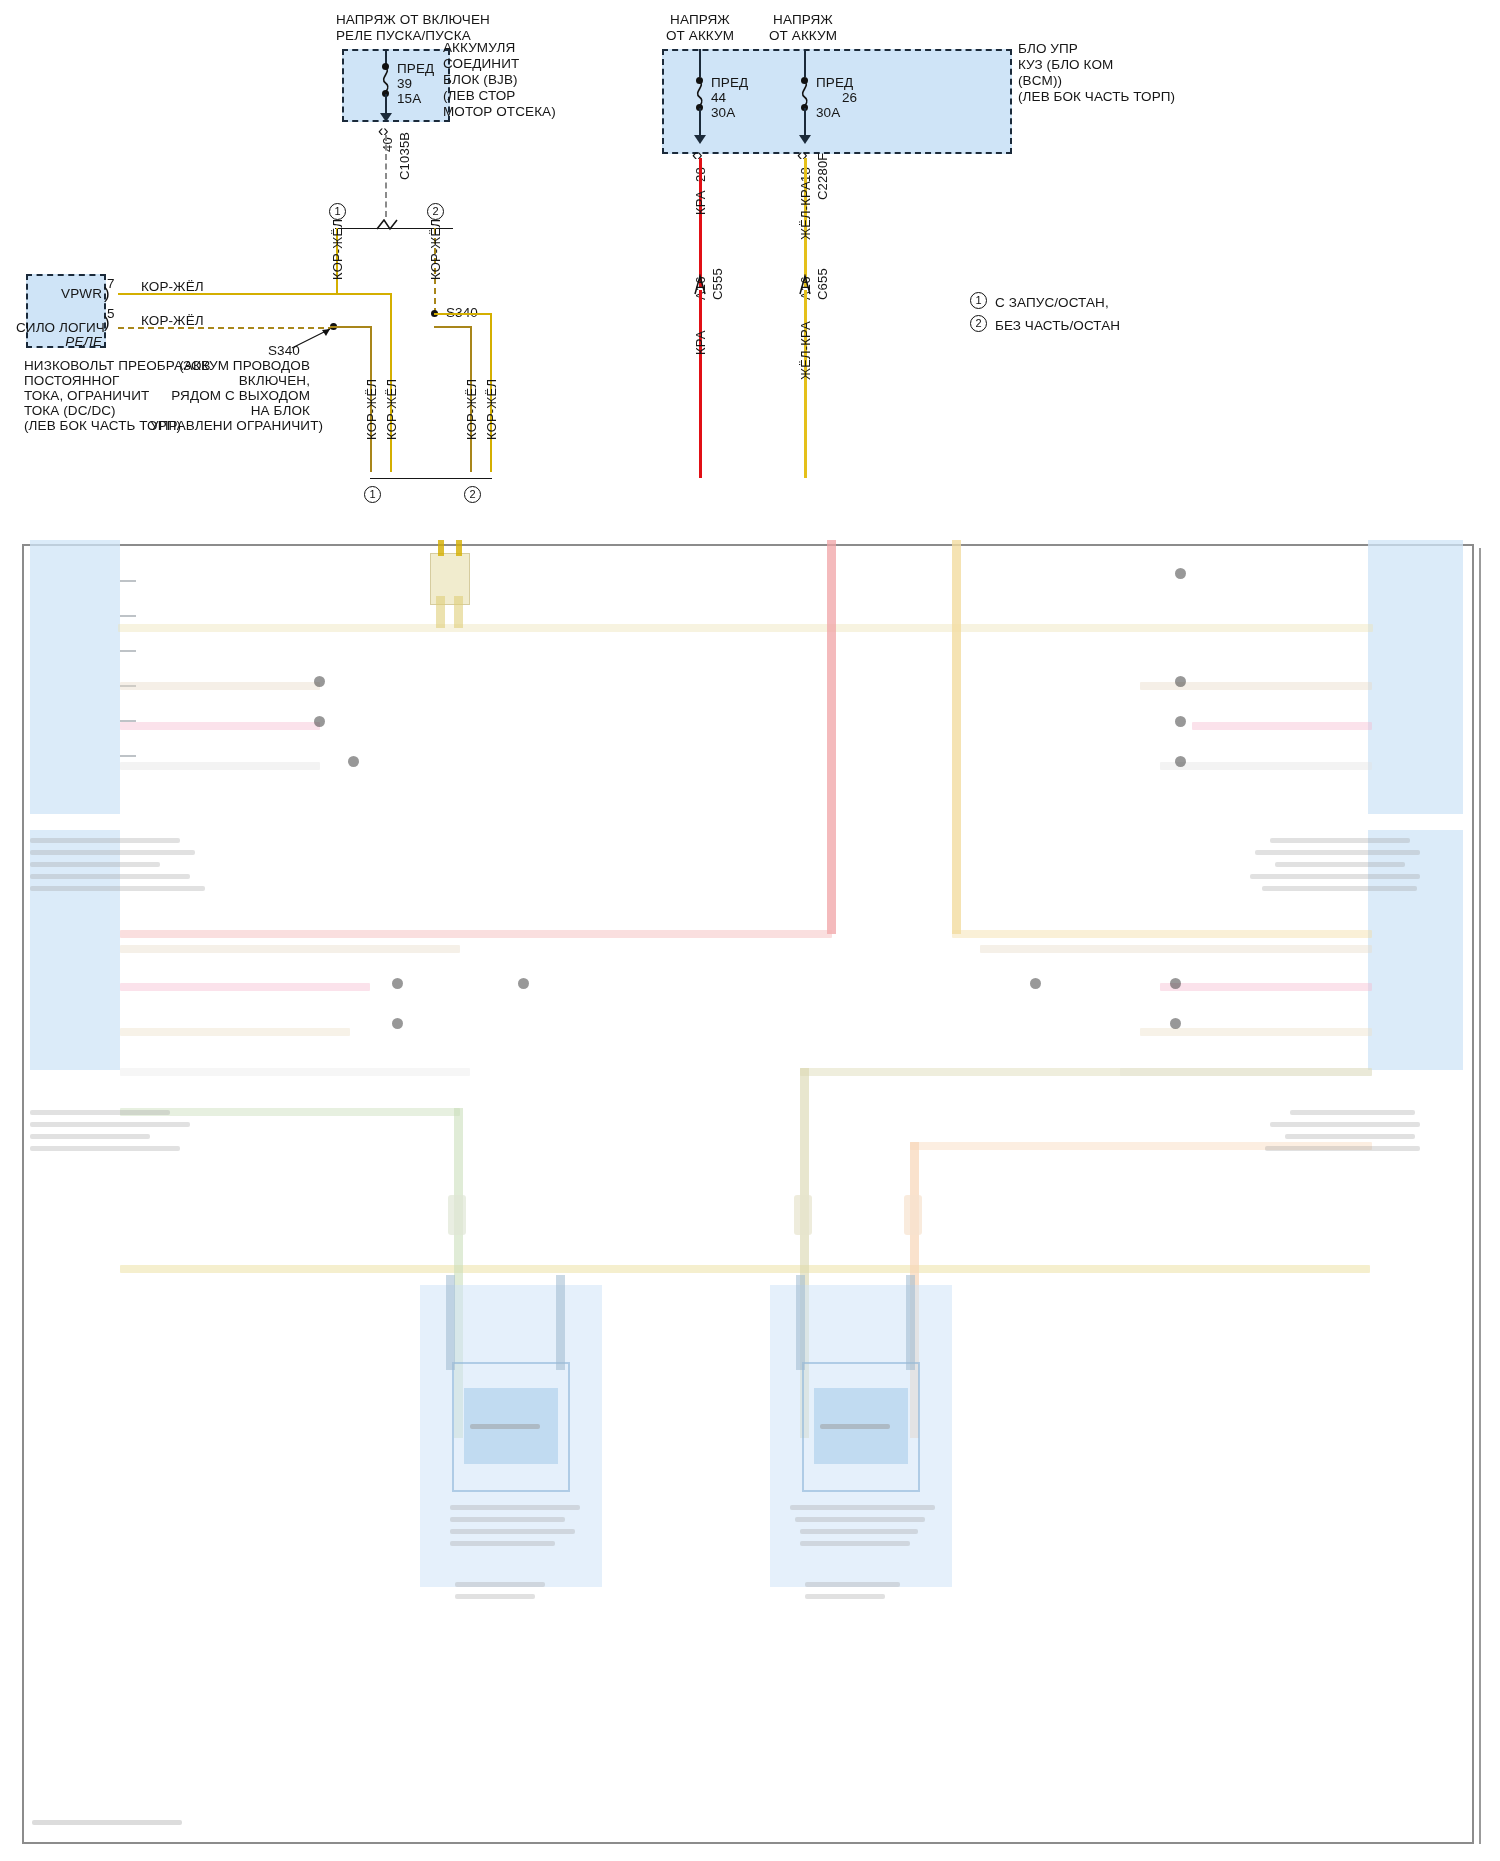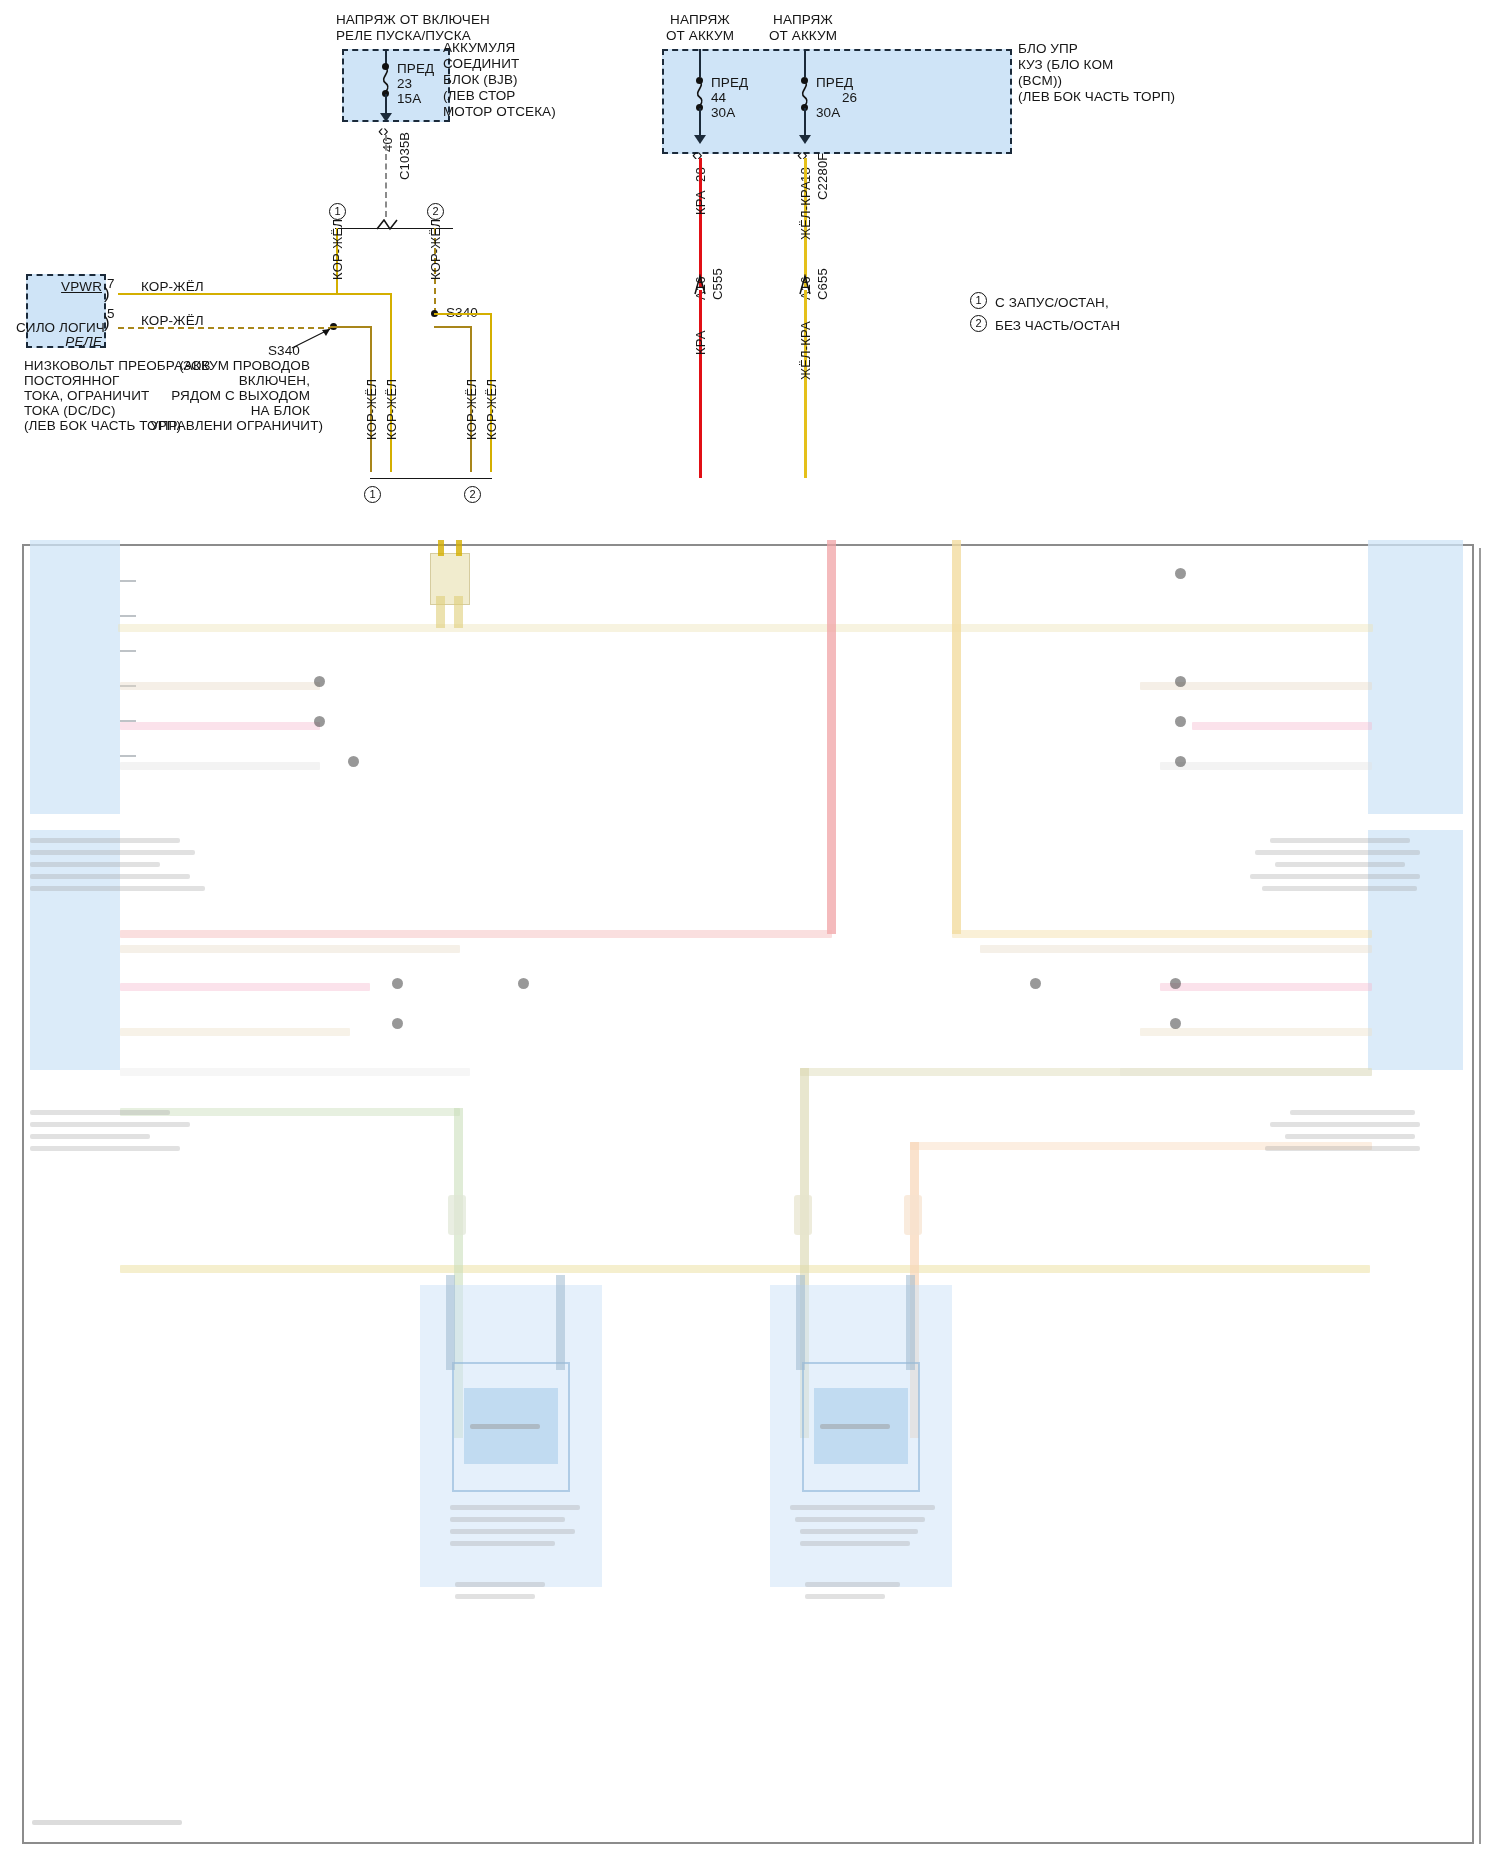--- a/index.html
+++ b/index.html
@@ -84,21 +84,21 @@
 
   <svg class="abs" style="left:379px; top:66px;" width="14" height="28">
     <path d="M6.5 1 C 13 6, 0 12, 6.5 17 C 12 21, 6.5 25, 6.5 27" stroke="#111" stroke-width="1.6" fill="none"></path>
   </svg>
   <div class="dot" style="left:382px; top:90px;"></div>
   <div class="vline" style="left:385px; top:94px; height:26px; border-color:#1b2a3a;"></div>
   <svg class="abs" style="left:379px; top:112px;" width="14" height="12">
     <path d="M1 1 L 7 10 L 13 1 Z" fill="#1b2a3a"></path>
   </svg>
   <div class="txt" style="left:397px; top:61px;">ПРЕД</div>
-  <div class="txt" style="left:397px; top:76px;">23</div>
+  <div class="txt" style="left:397px; top:76px;">39</div>
   <div class="txt" style="left:397px; top:91px;">15A</div>
 
   <div class="txt" style="left:443px; top:40px;">АККУМУЛЯ</div>
   <div class="txt" style="left:443px; top:56px;">СОЕДИНИТ</div>
   <div class="txt" style="left:443px; top:72px;">БЛОК (BJB)</div>
   <div class="txt" style="left:443px; top:88px;">(ЛЕВ СТОР</div>
   <div class="txt" style="left:443px; top:104px;">МОТОР ОТСЕКА)</div>
 
   <div class="fusebox" style="left:662px; top:49px; width:350px; height:105px;"></div>
 
@@ -150,21 +150,21 @@
   <div class="vline" style="left:336px; top:228px; height:66px; border-color:#d4af00; border-left-width:2.5px;"></div>
   <div class="hline" style="left:118px; top:293px; width:220px; border-color:#d4af00; border-top-width:2.5px;"></div>
   <div class="vert" style="left:330px; top:280px;">КОР-ЖЁЛ</div>
 
   <div class="vline" style="left:434px; top:228px; height:86px; border-color:#a8861a; border-left-style:dashed; border-left-width:2.5px;"></div>
   <div class="vert" style="left:428px; top:280px;">КОР-ЖЁЛ</div>
   <div class="dot" style="left:431px; top:310px;"></div>
   <div class="txt" style="left:446px; top:305px;">S340</div>
 
   <div class="modbox" style="left:26px; top:274px; width:80px; height:74px;"></div>
-  <div class="txt r" style="left:26px; top:279px; width:76px; font-weight:normal;text-decoration:underline;">VPWR</div>
+  <div class="txt r" style="left:26px; top:286px; width:76px; font-weight:normal;">VPWR</div>
   <div class="txt r" style="left:16px; top:320px; width:86px;">СИЛО ЛОГИЧ</div>
   <div class="txt r" style="left:16px; top:334px; width:86px;font-style:italic;">РЕЛЕ</div>
 
   <div class="chev" style="left:104px; top:285px; font-size:17px;">)</div>
   <div class="chev" style="left:104px; top:314px; font-size:17px;">)</div>
   <div class="txt" style="left:107px; top:276px;">7</div>
   <div class="txt" style="left:107px; top:306px;">5</div>
 
   <div class="txt" style="left:141px; top:279px;">КОР-ЖЁЛ</div>
   <div class="txt" style="left:141px; top:313px;">КОР-ЖЁЛ</div>

